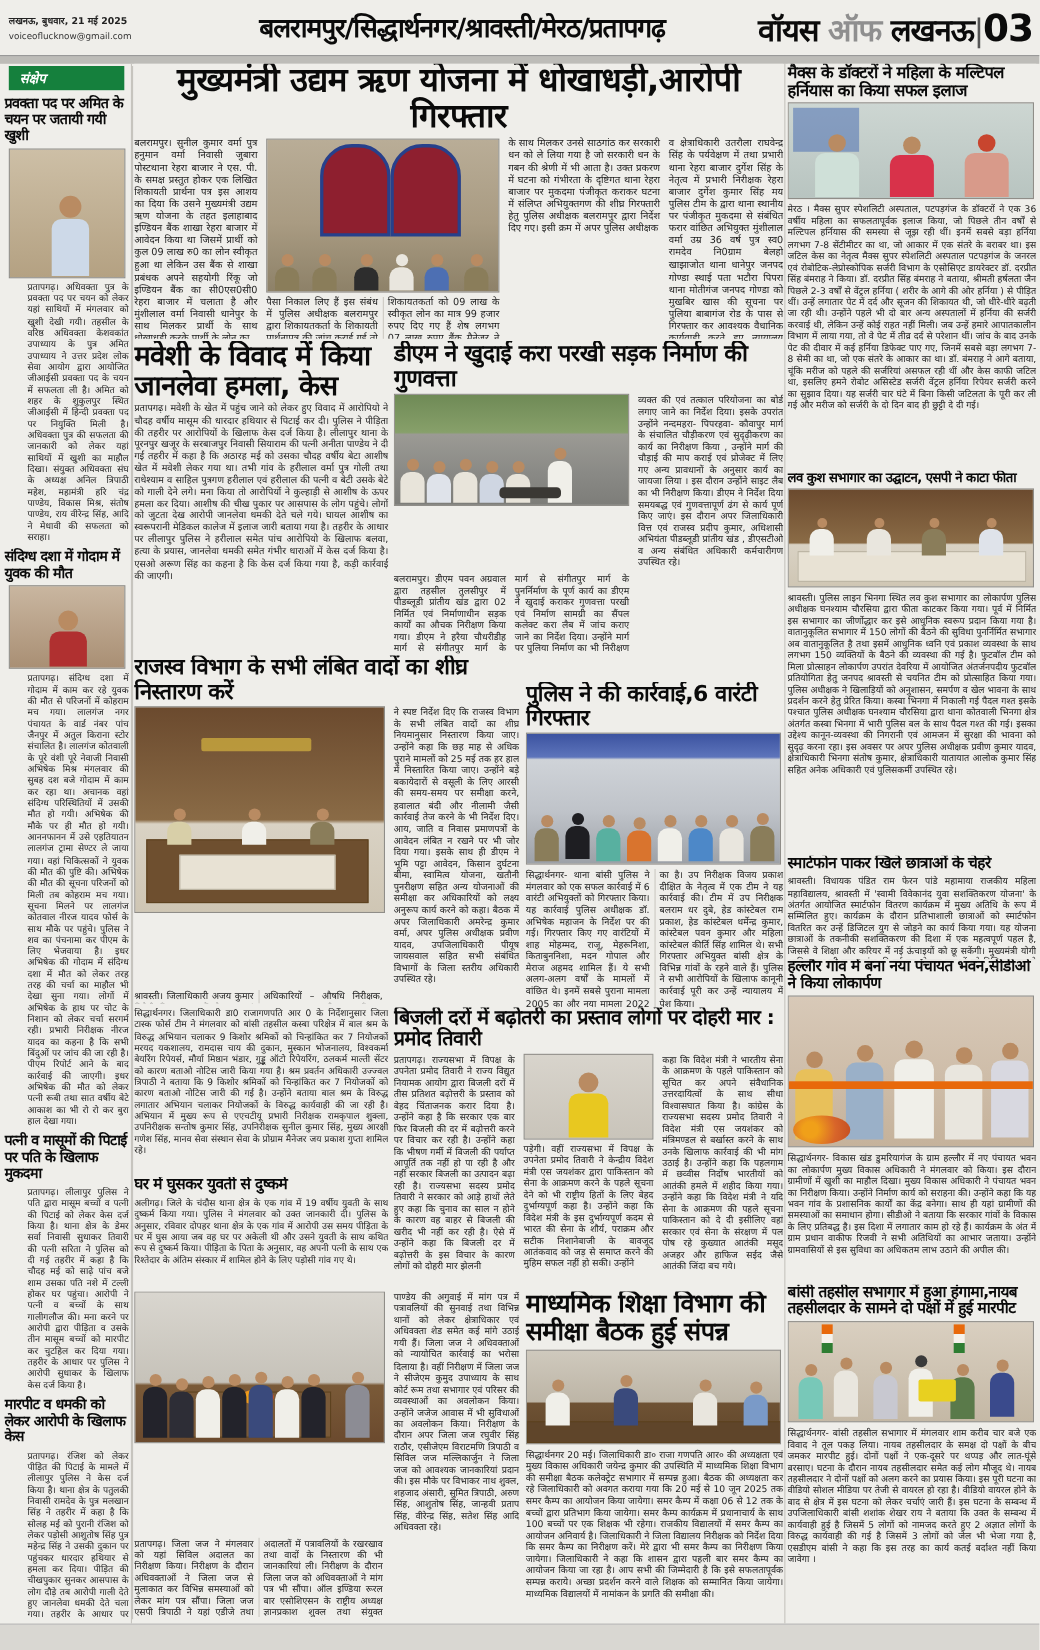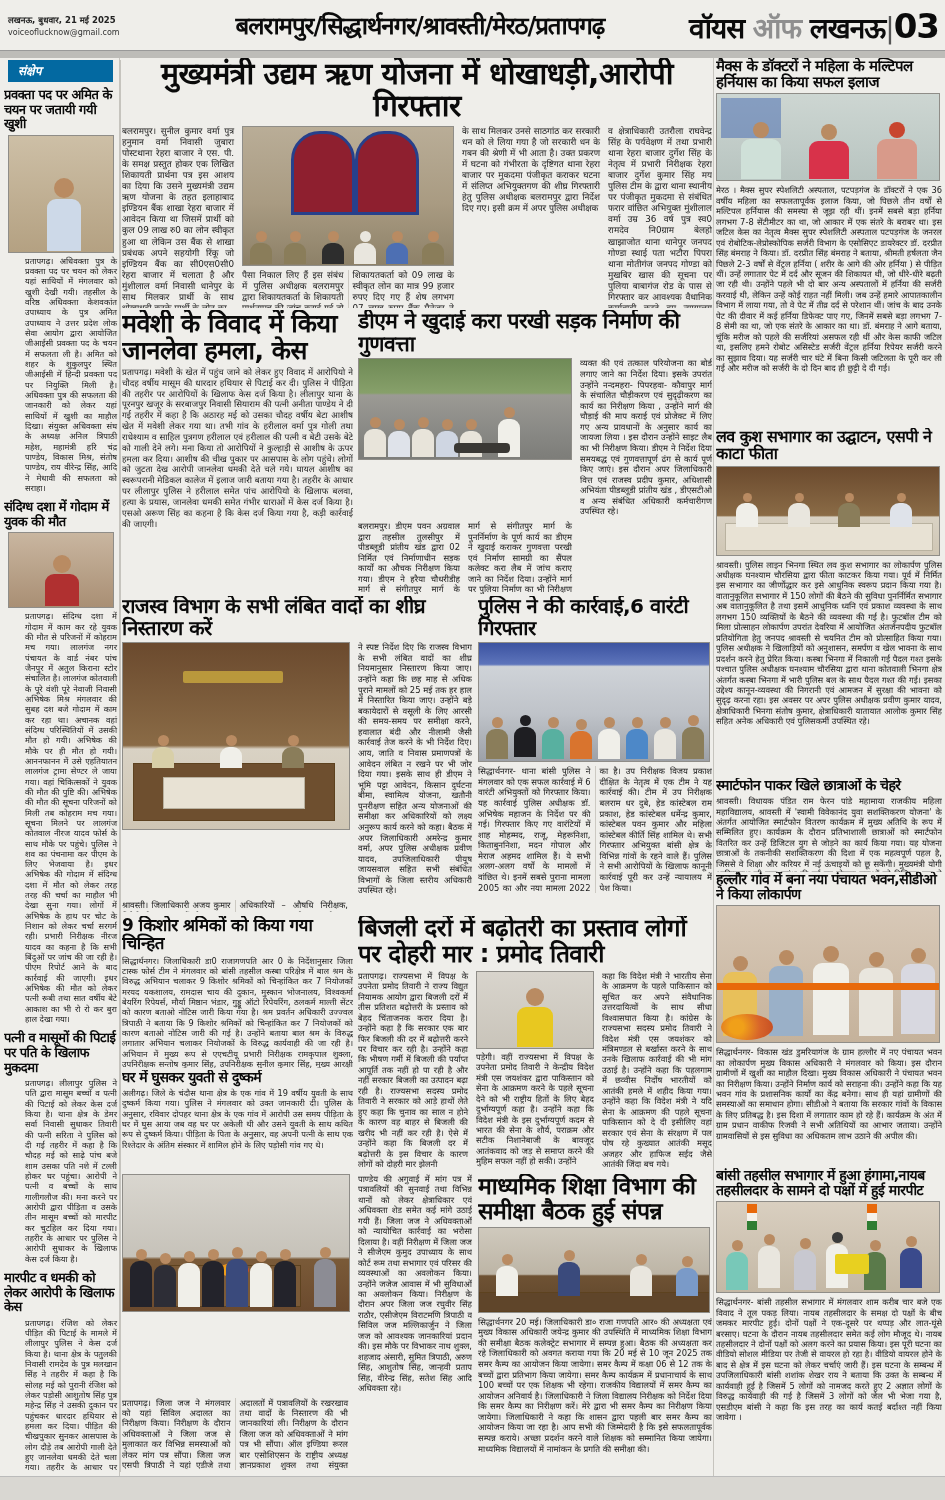--- a/index.html
+++ b/index.html
@@ -45,21 +45,21 @@
   .ph-court{background:linear-gradient(180deg,#d9d6cf 0%,#c6c2b9 60%,#7a5a38 62%,#6b4a2e 100%);}
   .ph-meeting{background:linear-gradient(180deg,#cfc9bd 0%,#bdb5a6 55%,#6e5234 57%,#5f452a 100%);}
   .ph-max{background:linear-gradient(180deg,#cdd6d2 0%,#b8c4c0 100%);}
   .ph-ribbon{background:linear-gradient(180deg,#d8c9b8 0%,#c5b29b 100%);}
   .ph-fight{background:linear-gradient(180deg,#d9cfc0 0%,#c4b8a5 100%);}
   .ph-man1{background:linear-gradient(180deg,#cdbfa6 0%,#b4a182 100%);}
   .ph-man2{background:linear-gradient(180deg,#c9b6a0 0%,#a98f74 100%);}
   .flag{position:absolute;top:2px;width:10px;height:26px;background:linear-gradient(180deg,#e8690b 33%,#f5f2ec 33%,#f5f2ec 66%,#2e7d32 66%);}
   
   aside{position:absolute;left:4px;top:60px;width:113px;height:1412px;overflow:hidden;border-right:1px solid #c6c4be;padding-right:3px;}
-  .tab{background:#0369a1;color:#fff;font-weight:bold;font-style:italic;font-size:12px;
+  .tab{background:#15803d;color:#fff;font-weight:bold;font-style:italic;font-size:12px;
        padding:2px 10px 3px;margin:0 4px 6px 4px;}
   .b-art{margin-bottom:7px;}
   .b-art .hl{font-size:13px;line-height:1.12;}
   .b-art .body{font-size:8.2px;margin-left:21px;}
   .b-art .photo{margin:2px auto 3px;}
   .sgray{height:26px;background:#d9d7d2;margin-top:8px;border:1px solid #c2c0bb;}
   
   .r-art .hl{font-size:15px;}
   .r-art .photo{margin:2px 0 4px;}
   .r-art{padding-bottom:2px;}
@@ -229,21 +229,21 @@
             <i></i>
             <b></b>
           </span>
         <span style="position:absolute;left:60px;top:28px;width:100px;height:12px;background:#caa93f;opacity:.8;border-radius:2px"></span>
       </div>
       <div class="body" style="flex:1;font-size:8.4px">ने स्पष्ट निर्देश दिए कि राजस्व विभाग के सभी लंबित वादों का शीघ्र नियमानुसार निस्तारण किया जाए। उन्होंने कहा कि छह माह से अधिक पुराने मामलों को 25 मई तक हर हाल में निस्तारित किया जाए। उन्होंने बड़े बकायेदारों से वसूली के लिए आरसी की समय-समय पर समीक्षा करने, हवालात बंदी और नीलामी जैसी कार्रवाई तेज करने के भी निर्देश दिए। आय, जाति व निवास प्रमाणपत्रों के आवेदन लंबित न रखने पर भी जोर दिया गया। इसके साथ ही डीएम ने भूमि पट्टा आवेदन, किसान दुर्घटना बीमा, स्वामित्व योजना, खतौनी पुनरीक्षण सहित अन्य योजनाओं की समीक्षा कर अधिकारियों को लक्ष्य अनुरूप कार्य करने को कहा। बैठक में अपर जिलाधिकारी अमरेन्द्र कुमार वर्मा, अपर पुलिस अधीक्षक प्रवीण यादव, उपजिलाधिकारी पीयूष जायसवाल सहित सभी संबंधित विभागों के जिला स्तरीय अधिकारी उपस्थित रहे।</div>
     </div>
     <div class="body cols2" style="width:226px;margin-top:4px;font-size:8.4px">श्रावस्ती। जिलाधिकारी अजय कुमार द्विवेदी की अध्यक्षता में सोमवार सायं कलेक्ट्रेट सभागार में राजस्व विभाग से संबंधित सीएम डैशबोर्ड पर चल रही योजनाओं की समीक्षा बैठक आयोजित की गई। बैठक में उन्होंने विभिन्न विभागों की प्रगति की समीक्षा करते हुए अनुपस्थित अधिकारियों – औषधि निरीक्षक, सहायक सम्भागीय परिवहन अधिकारी, उप कृषि निदेशक व जिला कृषि अधिकारी – का वेतन रोके जाने का निर्देश दिया। वहीं, खराब प्रगति पर अधिशासी अभियंता सिंचाई का भी वेतन रोका गया। जिलाधिकारी</div>
   </section>
 
-  <section class="art" style="left:478px;top:596px;width:234px;height:316px">
+  <section class="art" style="left:478px;top:620px;width:234px;height:316px">
     <h2 class="hl" style="font-size:20px">पुलिस ने की कार्रवाई,6 वारंटी गिरफ्तार</h2>
     <div class="photo ph-station" style="width:230px;height:118px">
       <span class="p" style="left:6px;--c:#8a7d5a;height:44px">
           <i></i>
           <b style="height:30px"></b>
         </span>
       <span class="p" style="left:34px;--c:#1e1e22;height:46px">
           <i style="background:#1e1e22"></i>
           <b style="height:30px"></b>
         </span>
@@ -269,31 +269,30 @@
         </span>
       <span class="p" style="left:202px;--c:#8a7d5a;height:46px">
           <i></i>
           <b style="height:32px"></b>
         </span>
     </div>
     <div class="body cols2" style="margin-top:4px;font-size:8.4px">सिद्धार्थनगर- थाना बांसी पुलिस ने मंगलवार को एक सफल कार्रवाई में 6 वारंटी अभियुक्तों को गिरफ्तार किया। यह कार्रवाई पुलिस अधीक्षक डॉ. अभिषेक महाजन के निर्देश पर की गई। गिरफ्तार किए गए वारंटियों में शाह मोहम्मद, राजू, मेहरूनिशा, किताबुननिशा, मदन गोपाल और मेराज अहमद शामिल हैं। ये सभी अलग-अलग वर्षों के मामलों में वांछित थे। इनमें सबसे पुराना मामला 2005 का और नया मामला 2022 का है। उप निरीक्षक विजय प्रकाश दीक्षित के नेतृत्व में एक टीम ने यह कार्रवाई की। टीम में उप निरीक्षक बलराम धर दुबे, हेड कांस्टेबल राम प्रकाश, हेड कांस्टेबल धर्मेन्द्र कुमार, कांस्टेबल पवन कुमार और महिला कांस्टेबल कीर्ति सिंह शामिल थे। सभी गिरफ्तार अभियुक्त बांसी क्षेत्र के विभिन्न गांवों के रहने वाले हैं। पुलिस ने सभी आरोपियों के खिलाफ कानूनी कार्रवाई पूरी कर उन्हें न्यायालय में पेश किया।</div>
   </section>
 
   <section class="art" style="left:122px;top:916px;width:231px;height:152px">
-    <h2 class="hl" style="font-size:17px">9 किशोर श्रमिकों को किया गया चिन्हित</h2>
     <div class="body" style="font-size:8.2px">सिद्धार्थनगर। जिलाधिकारी डा0 राजागणपति आर 0 के निर्देशानुसार जिला टास्क फोर्स टीम ने मंगलवार को बांसी तहसील कस्बा परिक्षेत्र में बाल श्रम के विरुद्ध अभियान चलाकर 9 किशोर श्रमिकों को चिन्हांकित कर 7 नियोजकों मरयद यकशालय, रामदास चाय की दुकान, मुस्कान भोजनालय, विश्वकर्मा बेयरिंग रिपेयर्स, मौर्या मिष्ठान भंडार, गुड्डू ऑटो रिपेयरिंग, ठलकर्म माल्ती सेंटर को कारण बताओ नोटिस जारी किया गया है। श्रम प्रवर्तन अधिकारी उज्ज्वल त्रिपाठी ने बताया कि 9 किशोर श्रमिकों को चिन्हांकित कर 7 नियोजकों को कारण बताओ नोटिस जारी की गई है। उन्होंने बताया बाल श्रम के विरुद्ध लगातार अभियान चलाकर नियोजकों के विरुद्ध कार्यवाही की जा रही है। अभियान में मुख्य रूप से एएचटीयू प्रभारी निरीक्षक रामकृपाल शुक्ला, उपनिरीक्षक सन्तोष कुमार सिंह, उपनिरीक्षक सुनील कुमार सिंह, मुख्य आरक्षी गणेश सिंह, मानव सेवा संस्थान सेवा के प्रोग्राम मैनेजर जय प्रकाश गुप्ता शामिल रहे।</div>
   </section>
 
   <section class="art" style="left:122px;top:1070px;width:231px;height:100px">
     <h3 class="hl" style="font-size:14px">घर में घुसकर युवती से दुष्कर्म</h3>
     <div class="body" style="font-size:8.2px">अलीगढ़। जिले के चंदौस थाना क्षेत्र के एक गांव में 19 वर्षीय युवती के साथ दुष्कर्म किया गया। पुलिस ने मंगलवार को उक्त जानकारी दी। पुलिस के अनुसार, रविवार दोपहर थाना क्षेत्र के एक गांव में आरोपी उस समय पीड़िता के घर में घुस आया जब वह घर पर अकेली थी और उसने युवती के साथ कथित रूप से दुष्कर्म किया। पीड़िता के पिता के अनुसार, वह अपनी पत्नी के साथ एक रिश्तेदार के अंतिम संस्कार में शामिल होने के लिए पड़ोसी गांव गए थे।</div>
   </section>
 
   <section class="art" style="left:358px;top:916px;width:354px;height:256px">
-    <h2 class="hl" style="font-size:24px">बिजली दरों में बढ़ोतरी का प्रस्ताव लोगों पर दोहरी मार : प्रमोद तिवारी</h2>
+    <h2 class="hl" style="font-size:18px">बिजली दरों में बढ़ोतरी का प्रस्ताव लोगों पर दोहरी मार : प्रमोद तिवारी</h2>
     <div class="row">
       <div class="body" style="width:110px;flex:none;font-size:8.3px">प्रतापगढ़। राज्यसभा में विपक्ष के उपनेता प्रमोद तिवारी ने राज्य विद्युत नियामक आयोग द्वारा बिजली दरों में तीस प्रतिशत बढ़ोत्तरी के प्रस्ताव को बेहद चिंताजनक करार दिया है। उन्होंने कहा है कि सरकार एक बार फिर बिजली की दर में बढ़ोत्तरी करने पर विचार कर रही है। उन्होंने कहा कि भीषण गर्मी में बिजली की पर्याप्त आपूर्ति तक नहीं हो पा रही है और नहीं सरकार बिजली का उत्पादन बढ़ा रही है। राज्यसभा सदस्य प्रमोद तिवारी ने सरकार को आड़े हाथों लेते हुए कहा कि चुनाव का साल न होने के कारण वह बाहर से बिजली की खरीद भी नहीं कर रही है। ऐसे में उन्होंने कहा कि बिजली दर में बढ़ोत्तरी के इस विचार के कारण लोगों को दोहरी मार झेलनी</div>
       <div style="width:118px;flex:none">
         <div class="photo ph-portrait" style="width:116px;height:76px">
           <span class="p" style="left:40px;--c:#e8c820;width:36px;height:60px">
               <i style="width:18px;height:18px"></i>
               <b style="width:36px;height:40px"></b>
             </span>
         </div>
         <div class="body" style="margin-top:3px;font-size:8.3px">पड़ेगी। वहीं राज्यसभा में विपक्ष के उपनेता प्रमोद तिवारी ने केन्द्रीय विदेश मंत्री एस जयशंकर द्वारा पाकिस्तान को सेना के आक्रमण करने के पहले सूचना देने को भी राष्ट्रीय हितों के लिए बेहद दुर्भाग्यपूर्ण कहा है। उन्होंने कहा कि विदेश मंत्री के इस दुर्भाग्यपूर्ण कदम से भारत की सेना के शौर्य, पराक्रम और सटीक निशानेबाजी के बावजूद आतंकवाद को जड़ से समाप्त करने की मुहिम सफल नहीं हो सकी। उन्होंने</div>
@@ -383,21 +382,21 @@
         </span>
       <span class="p" style="left:160px;--c:#d89a8a;width:40px;height:58px">
           <i style="width:16px;height:16px;background:#c8452e"></i>
           <b style="width:40px;height:40px"></b>
         </span>
     </div>
     <div class="body">मेरठ । मैक्स सुपर स्पेशलिटी अस्पताल, पटपड़गंज के डॉक्टरों ने एक 36 वर्षीय महिला का सफलतापूर्वक इलाज किया, जो पिछले तीन वर्षों से मल्टिपल हर्नियास की समस्या से जूझ रही थीं। इनमें सबसे बड़ा हर्निया लगभग 7-8 सेंटीमीटर का था, जो आकार में एक संतरे के बराबर था। इस जटिल केस का नेतृत्व मैक्स सुपर स्पेशलिटी अस्पताल पटपड़गंज के जनरल एवं रोबोटिक-लेप्रोस्कोपिक सर्जरी विभाग के एसोसिएट डायरेक्टर डॉ. दरप्रीत सिंह बंमराह ने किया। डॉ. दरप्रीत सिंह बंमराह ने बताया, श्रीमती हर्षलता जैन पिछले 2-3 वर्षों से वेंट्रल हर्निया ( शरीर के आगे की ओर हर्निया ) से पीड़ित थीं। उन्हें लगातार पेट में दर्द और सूजन की शिकायत थी, जो धीरे-धीरे बढ़ती जा रही थी। उन्होंने पहले भी दो बार अन्य अस्पतालों में हर्निया की सर्जरी करवाई थी, लेकिन उन्हें कोई राहत नहीं मिली। जब उन्हें हमारे आपातकालीन विभाग में लाया गया, तो वे पेट में तीव्र दर्द से परेशान थीं। जांच के बाद उनके पेट की दीवार में कई हर्निया डिफेक्ट पाए गए, जिनमें सबसे बड़ा लगभग 7-8 सेमी का था, जो एक संतरे के आकार का था। डॉ. बंमराह ने आगे बताया, चूंकि मरीज को पहले की सर्जरियां असफल रही थीं और केस काफी जटिल था, इसलिए हमने रोबोट असिस्टेड सर्जरी वेंट्रल हर्निया रिपेयर सर्जरी करने का सुझाव दिया। यह सर्जरी चार घंटे में बिना किसी जटिलता के पूरी कर ली गई और मरीज को सर्जरी के दो दिन बाद ही छुट्टी दे दी गई।</div>
   </section>
 
   <section class="art r-art small" style="left:716px;top:428px;width:226px;height:348px">
-    <h2 class="hl" style="font-size:16px">लव कुश सभागार का उद्घाटन, एसपी ने काटा फीता</h2>
+    <h2 class="hl" style="font-size:12px">लव कुश सभागार का उद्घाटन, एसपी ने काटा फीता</h2>
     <div class="photo ph-hall" style="width:222px;height:88px">
       <span class="table" style="left:8px;bottom:4px;width:206px;height:26px;background:#e8e2d4;border-color:#b9b2a0"></span>
       <span class="p" style="left:18px;bottom:26px;--c:#f0efe9;height:36px">
           <i style="width:9px;height:9px"></i>
           <b style="height:24px"></b>
         </span>
       <span class="p" style="left:70px;bottom:26px;--c:#e9e6de;height:36px">
           <i style="width:9px;height:9px"></i>
           <b style="height:24px"></b>
         </span>

